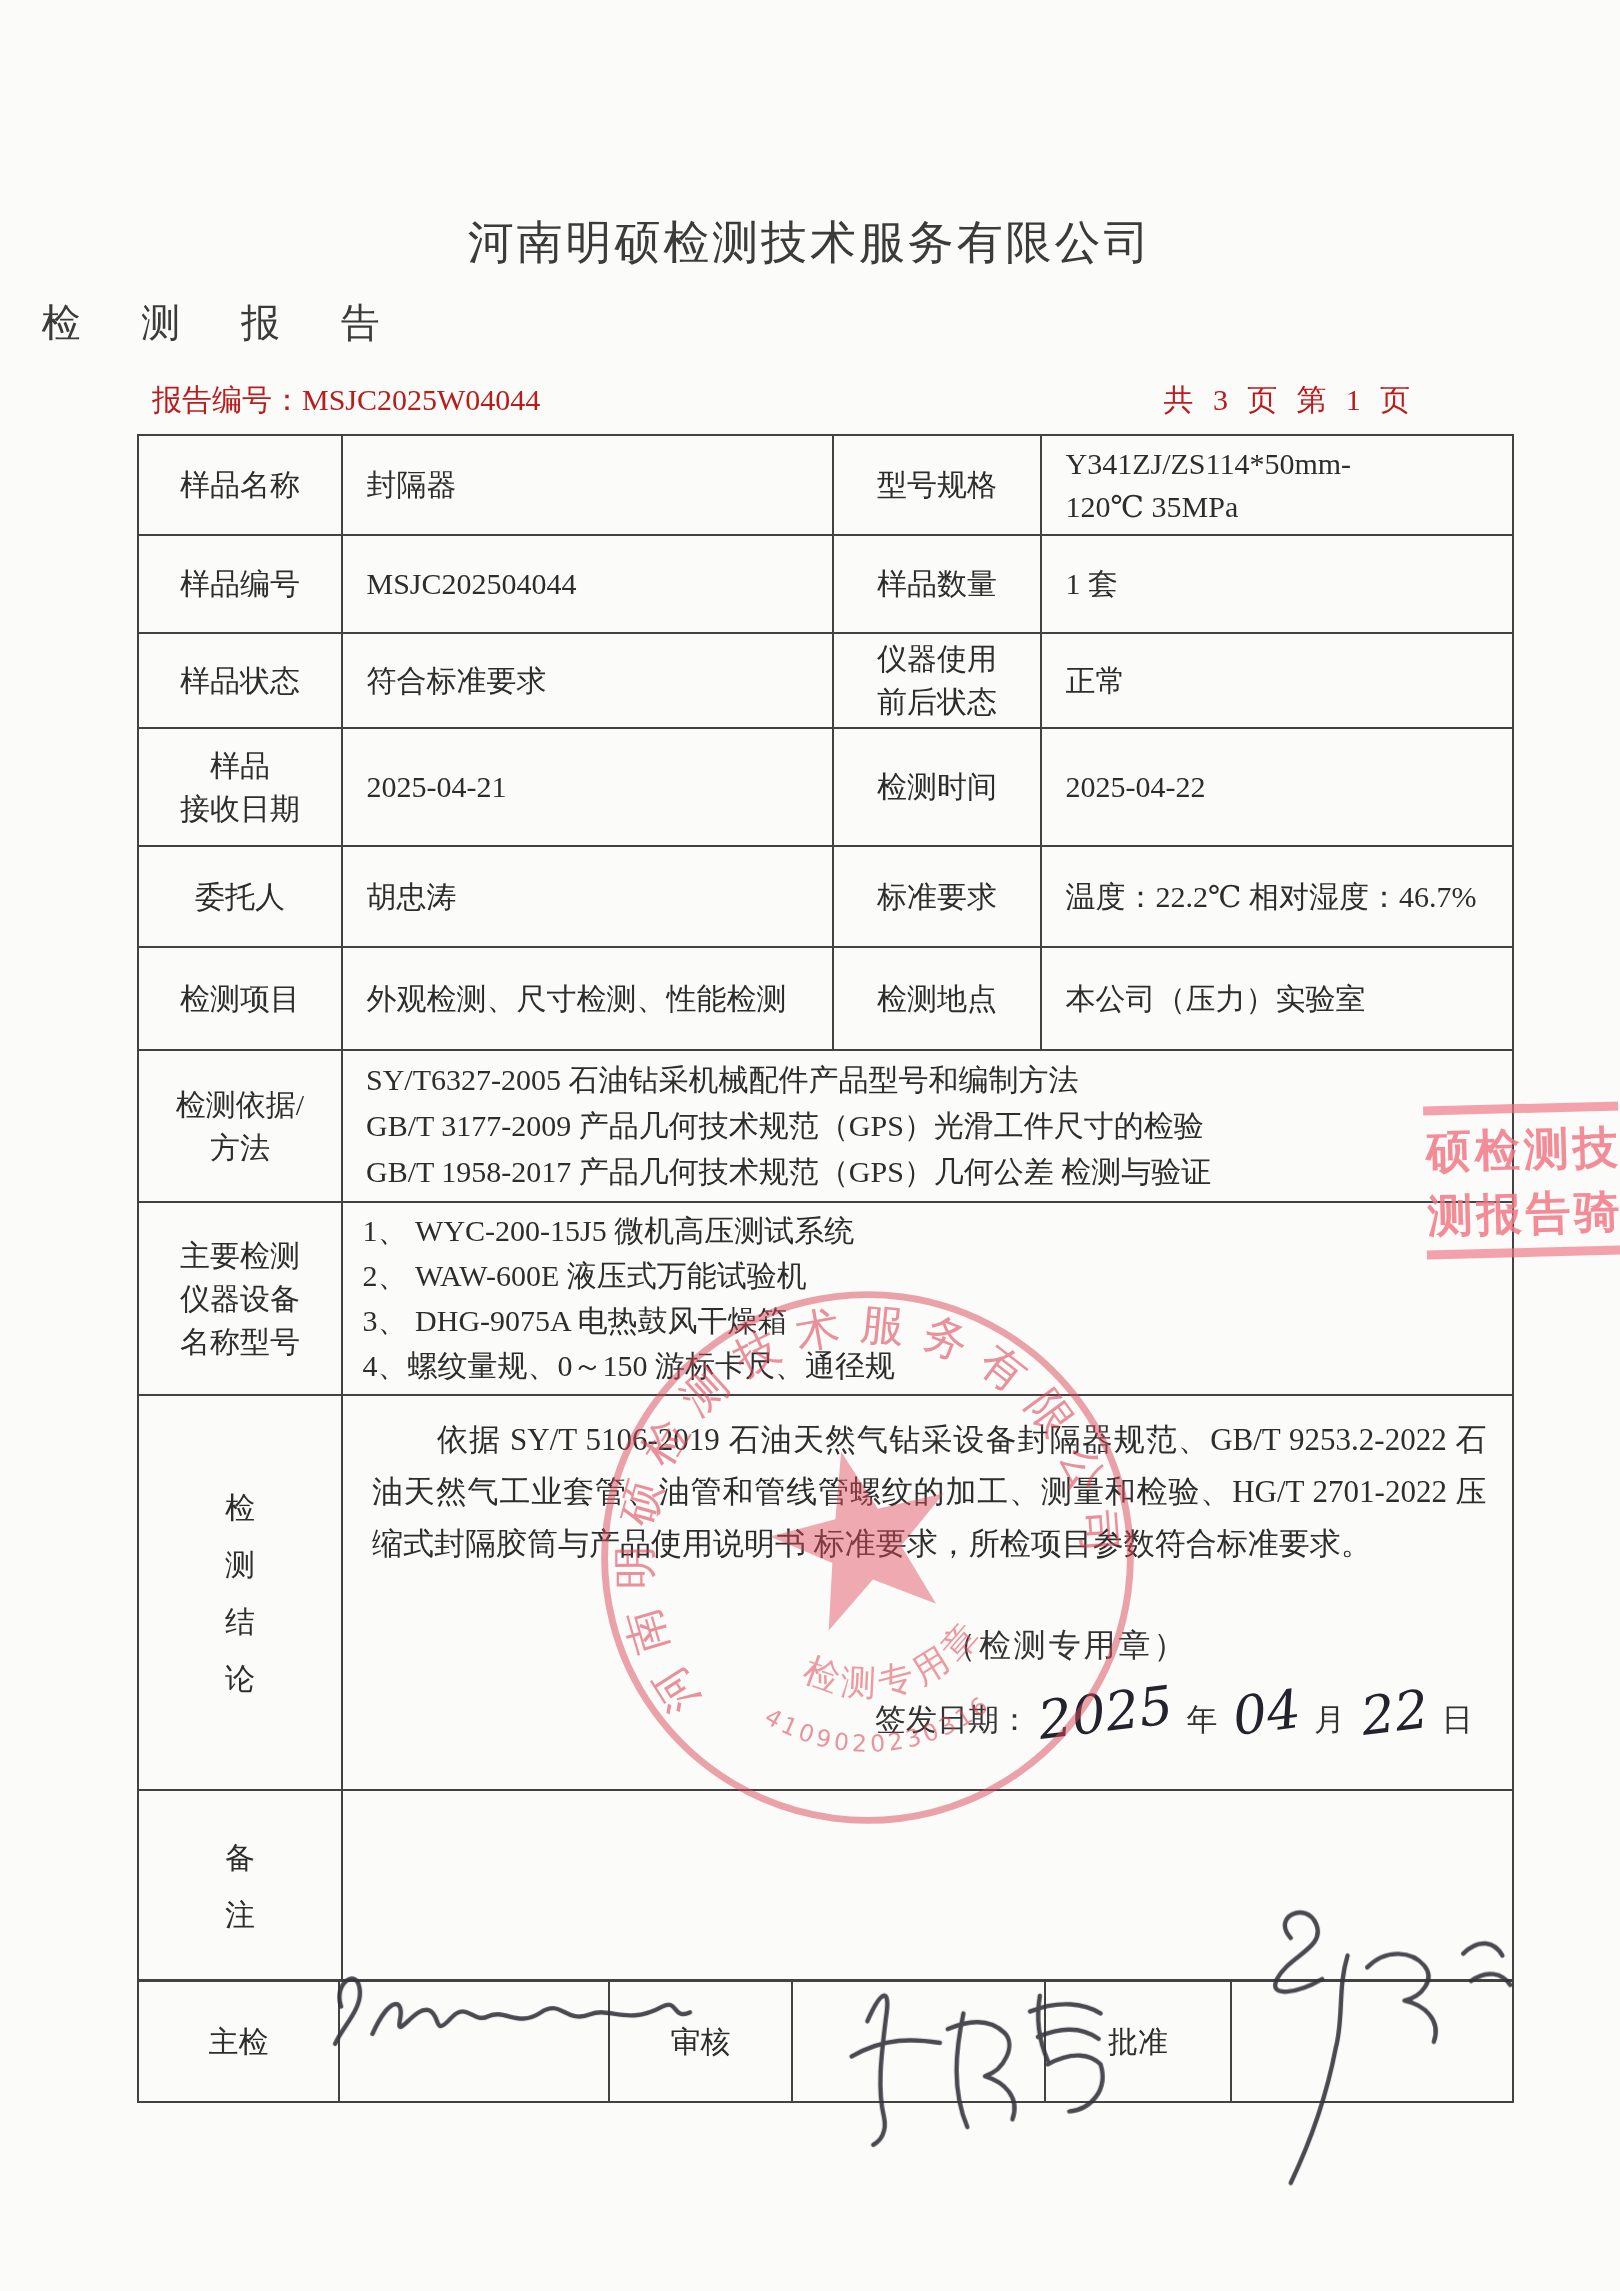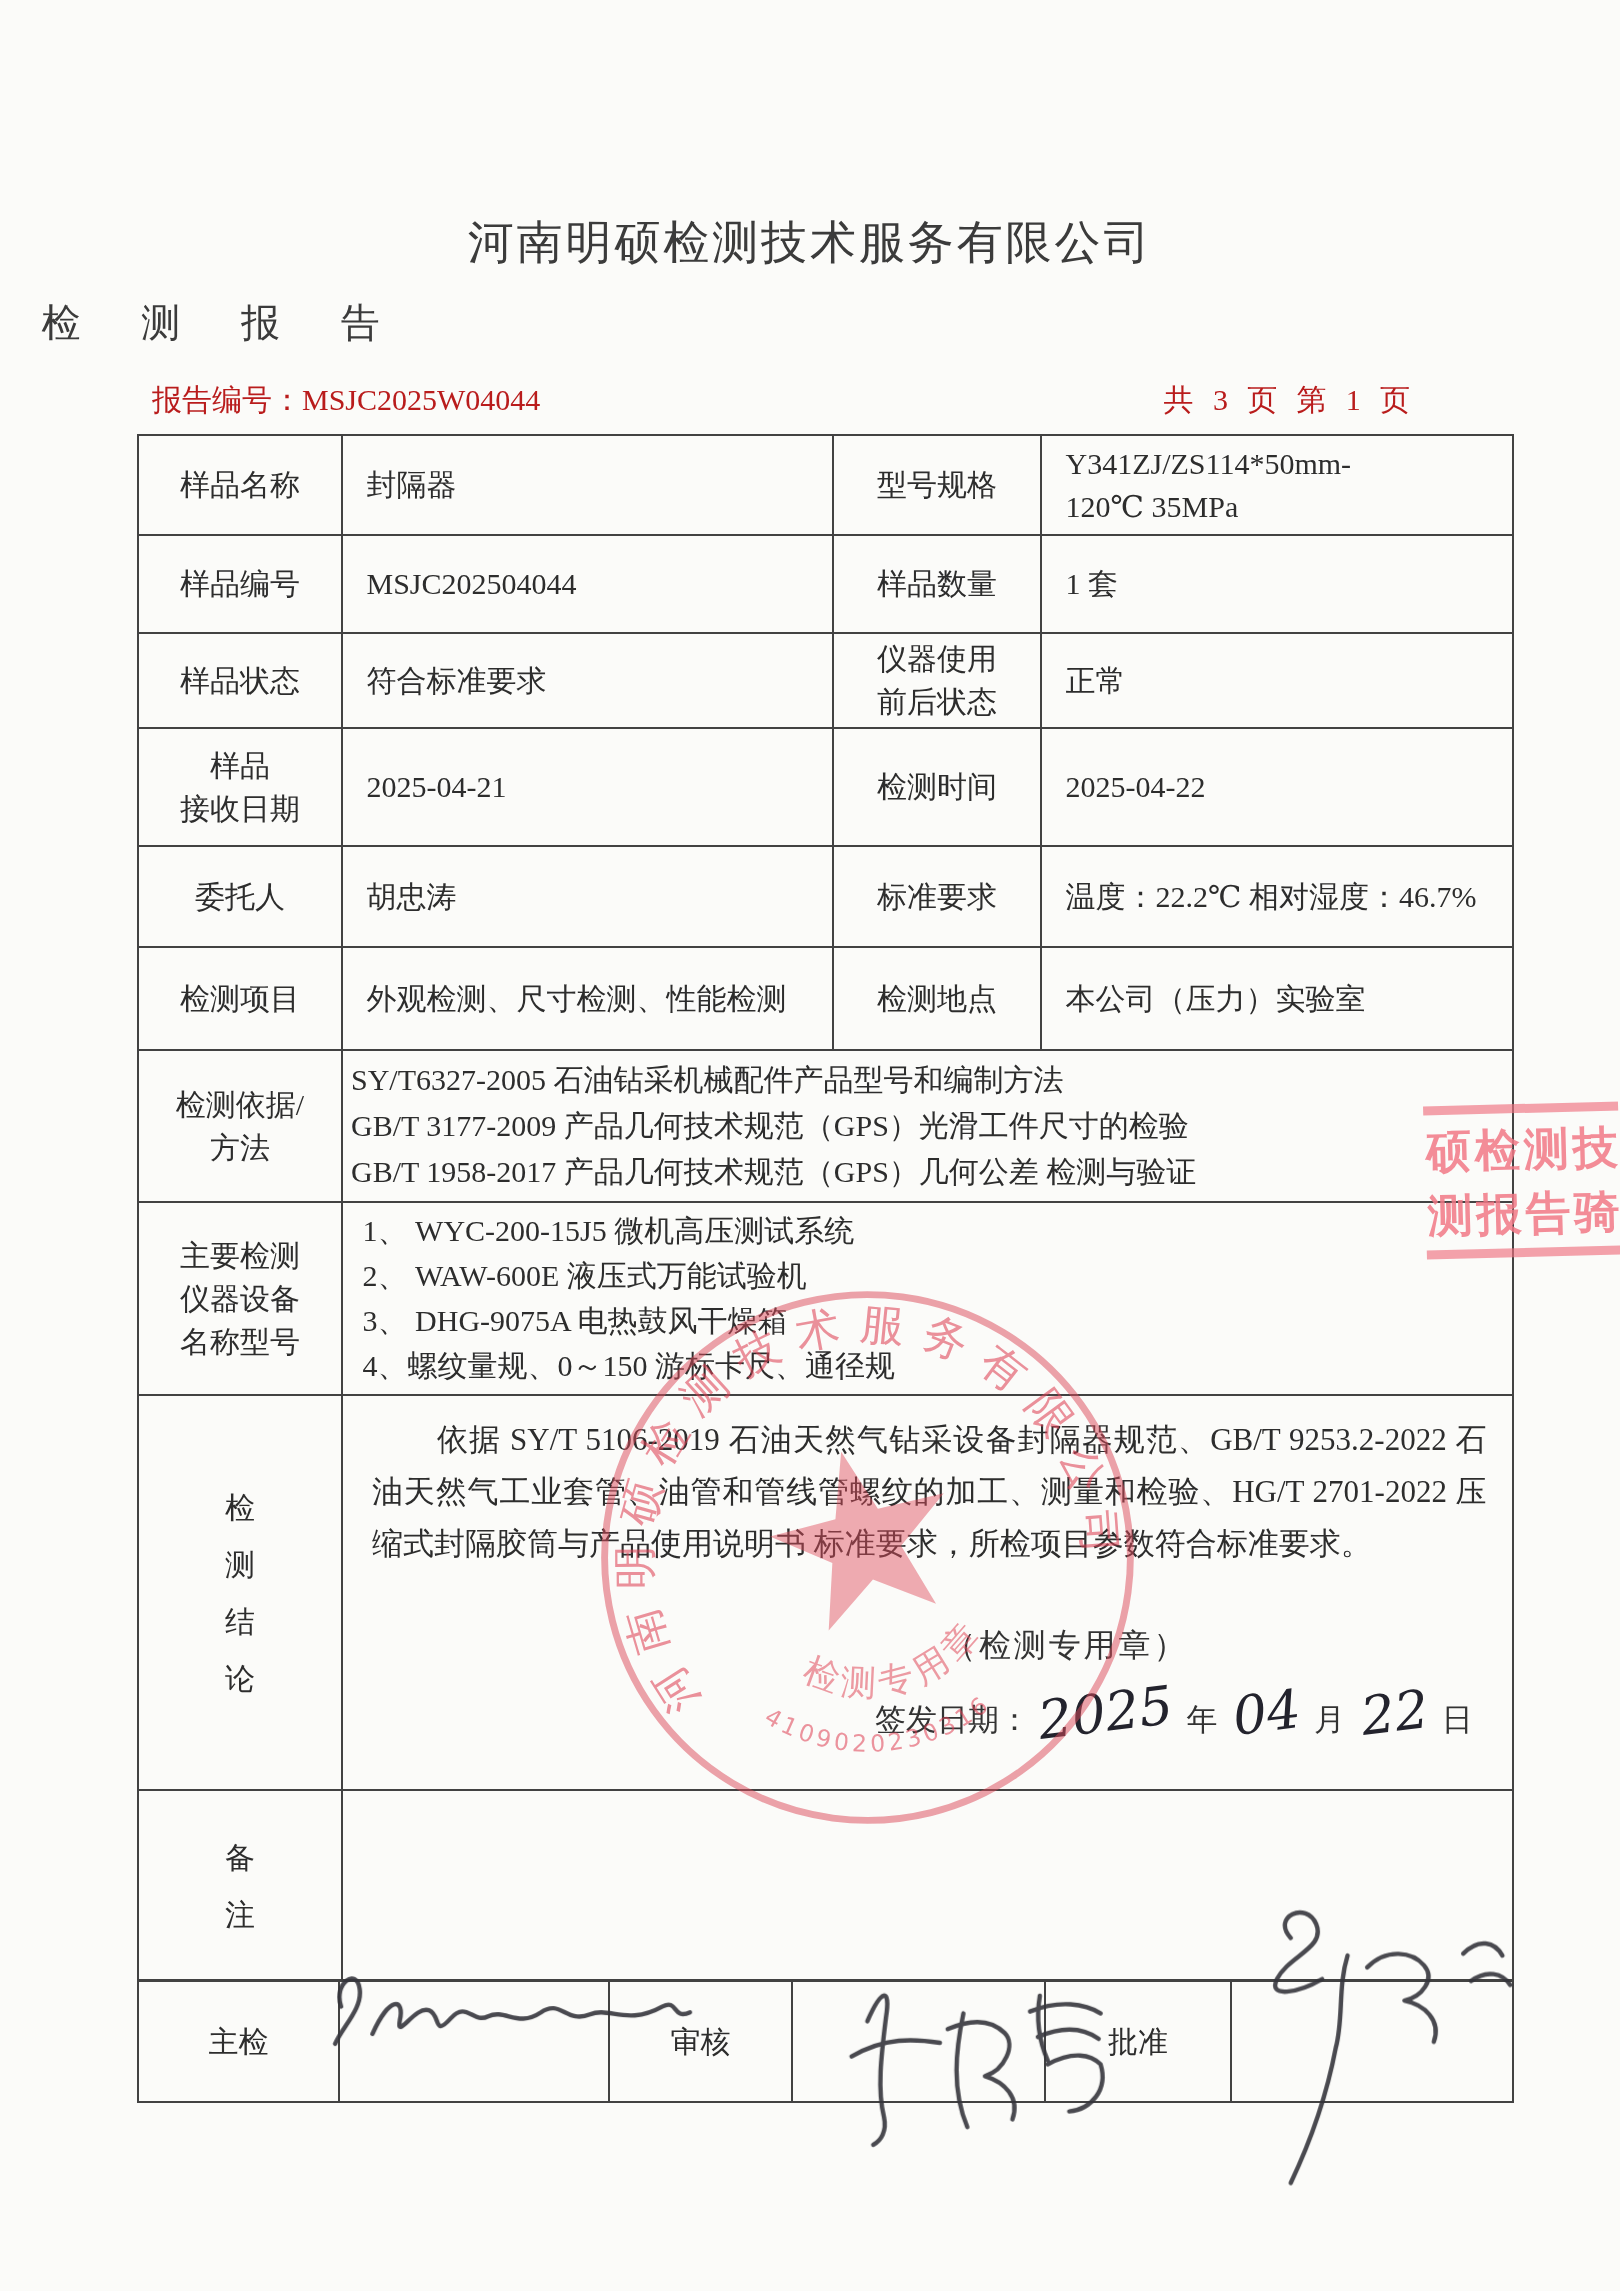--- a/index.html
+++ b/index.html
@@ -22,21 +22,21 @@
     display:flex;justify-content:space-between;font-size:30px;color:#b91c1c;
   }
   .meta .pages{letter-spacing:5.9px;}
   .tables{position:absolute;left:137px;top:434px;width:1123px;}
   table{border-collapse:collapse;table-layout:fixed;width:1375px;}
   .sig-table{margin-top:-2.9px;}
   td{border:2.9px solid #424242;font-size:30px;color:#2d2d2d;overflow:hidden;}
   .lbl{text-align:center;vertical-align:middle;white-space:pre-line;line-height:43px;}
   .val{vertical-align:middle;text-align:left;padding:5.9px 11.8px 5.9px 23.5px;line-height:43px;}
   .pre{white-space:pre-line;}
-  .std{line-height:46px;font-size:30px;padding-left:8px;}
+  .std{line-height:46px;font-size:30px;padding-left:23px;}
   .equip{line-height:45px;font-size:30px;padding-left:19.6px;}
   .vlabel{line-height:57px;}
   .concl-cell{vertical-align:top;padding:17.6px 25.5px 0 29px;}
   .concl-text{font-size:31px;line-height:52px;text-align:justify;text-indent:65px;color:#2d2d2d;}
   .remark-cell{vertical-align:top;}
   
   .seal-note{position:absolute;left:944px;top:1624px;font-size:32px;letter-spacing:2.9px;color:#333;}
   .issue-line{position:absolute;left:875px;top:1699px;font-size:31px;color:#333;display:flex;align-items:flex-start;white-space:nowrap;}
   .issue-line .gap{margin:0 7.8px;}
   .hw{

